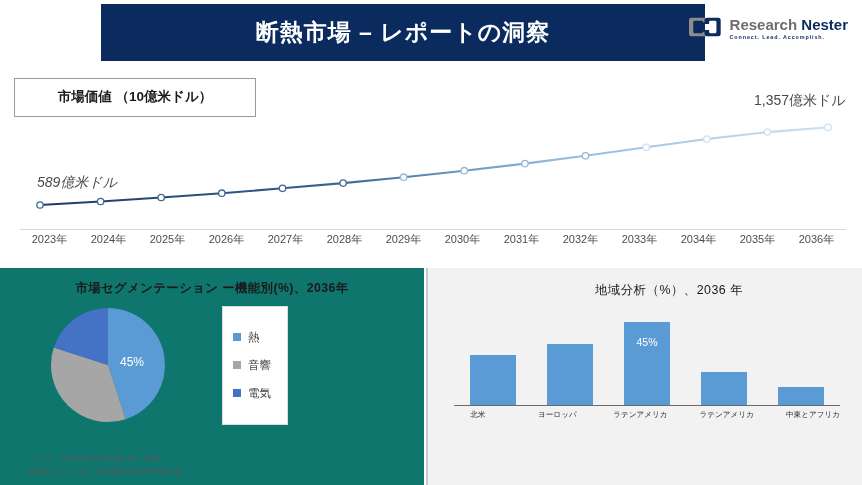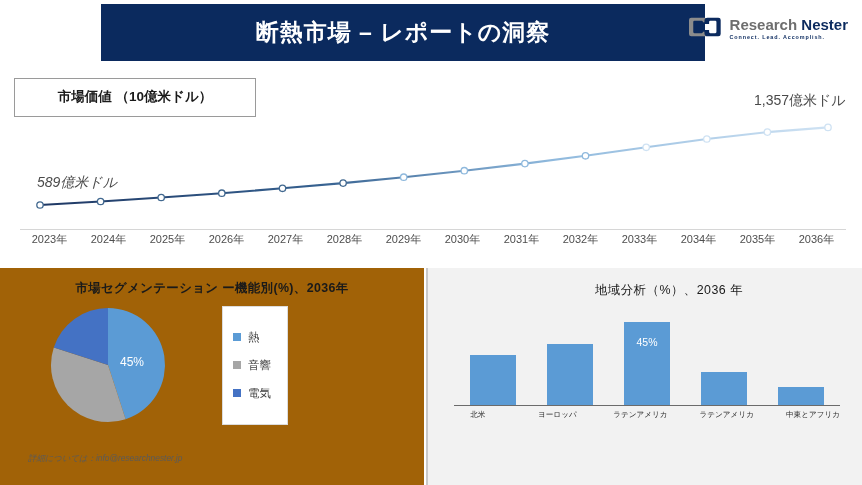--- a/index.html
+++ b/index.html
@@ -134,21 +134,21 @@
     white-space: nowrap;
   }
 
   
   .pie-panel {
     position: absolute;
     left: 0;
     top: 268px;
     width: 424px;
     height: 217px;
-    background: #a16207;
+    background: #0f766e;
   }
   .panel-title {
     text-align: center;
     font-size: 12.4px;
     color: #1a1a1a;
     font-weight: 700;
     padding-top: 12px;
     letter-spacing: 0.4px;
     white-space: nowrap;
   }
@@ -369,20 +369,21 @@
         </div>
         <div class="legend-item">
           <span class="legend-swatch" style="background: rgb(68, 114, 196);"></span>
           <span class="legend-label">電気</span>
         </div>
       </div>
   </div>
 </div>
 
 <div class="source-note">
+  <div>ソース：Research Nester Inc. 分析</div>
   <div>詳細については：info@researchnester.jp</div>
 </div>
 
 <div class="region-panel">
   <div class="region-title">地域分析（%）、2036 年</div>
   <div class="bar-area" id="bar-area">
       <div class="bar-slot">
         <div class="bar" style="height: 49.7px; background: rgb(91, 155, 213);"></div>
       </div>
       <div class="bar-slot">

